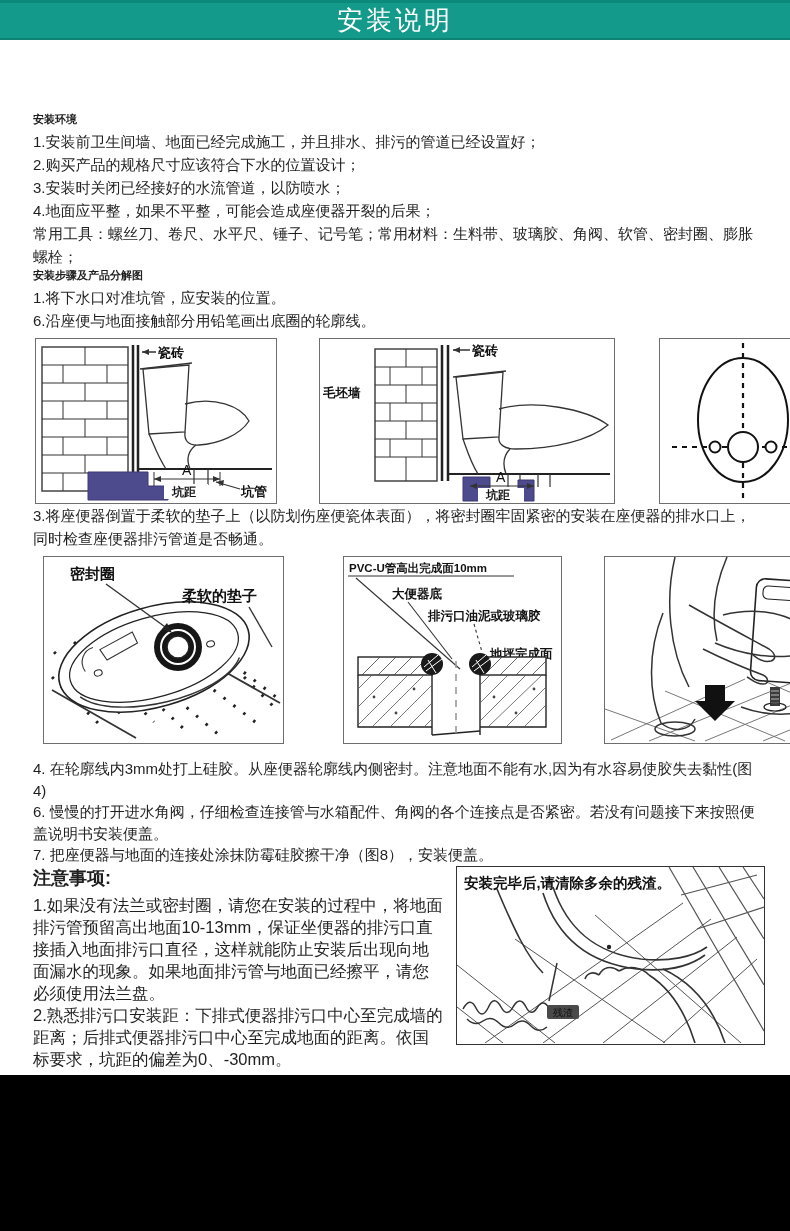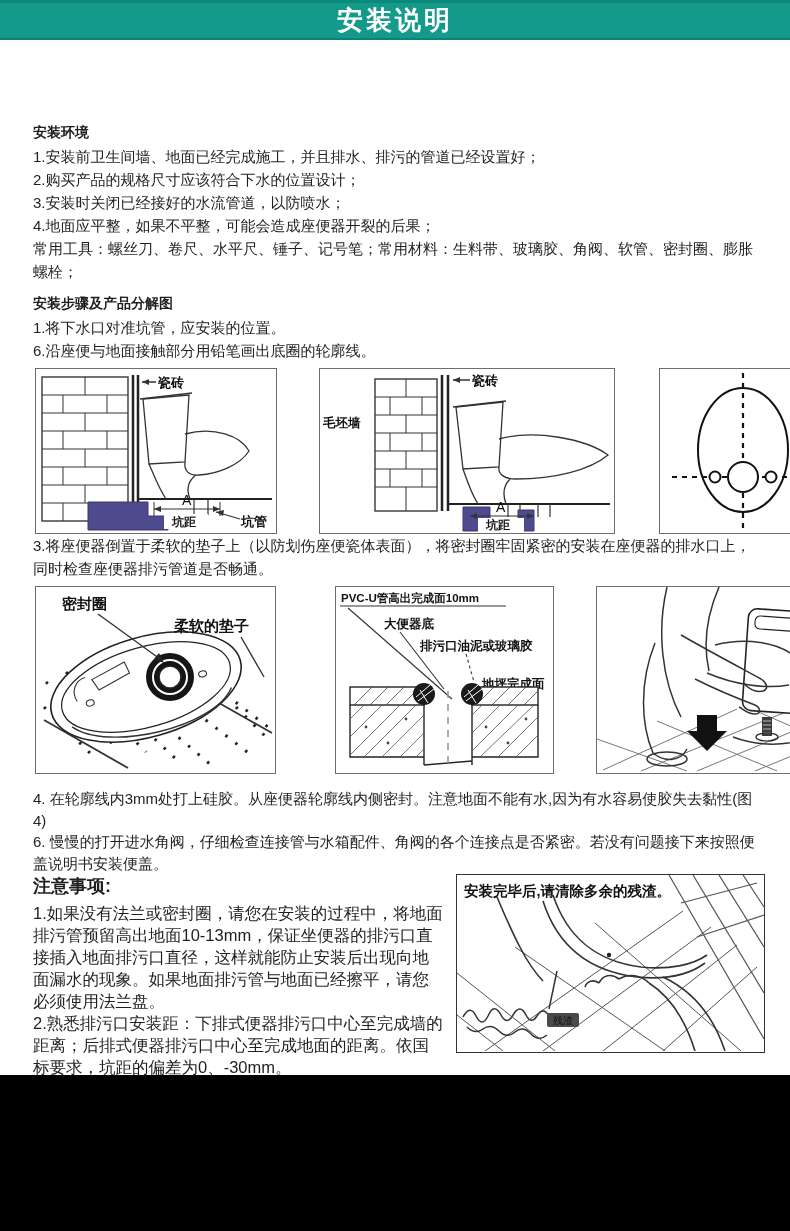--- a/index.html
+++ b/index.html
@@ -9,36 +9,36 @@
     font-family:"Liberation Sans", sans-serif; color:#1f1f1f;
     overflow:hidden;
   }
   
   .hdr {
     height:40px; background:#149a8b;
     border-top:3px solid #0b8a7b; border-bottom:2px solid #0e8274;
     display:flex; align-items:center; justify-content:center;
   }
   .hdr h1 {
-    margin:0; color:#ffffff; font-size:26px; font-weight:700; letter-spacing:3px;
+    margin:0; color:#ffffff; font-size:26px; font-weight:400; letter-spacing:3px;
   }
   
   .content { height:1035px; overflow:hidden; padding:72px 25px 0 33px; }
-  h2.sec { font-size:14px; font-weight:bold; margin:12px 0 3px 0; }
+  h2.sec { font-size:11px; font-weight:bold; margin:0 0 3px 0; }
   p.t { font-size:15px; line-height:23px; margin:0; }
   p.t2 { font-size:15px; line-height:21.5px; margin:0; }
   .steps-head { margin-top:10px; }
   .figrow { display:flex; margin-top:6px; margin-left:2px;gap:32px; }
   figure { margin:0; background:#fff; }
   .fbox { border:1.5px solid #6e6e6e; }
   .row1 .g1 { width:243px; height:166px; }
   .row1 .g2 { width:297px; height:166px; margin-left:10px; }
   .row1 .g3 { width:166px; height:166px; margin-left:12px; }
   .row2 { }
-  .row2 .g4 { width:242px; height:188px; }
+  .row2 .g4 { width:242px; height:188px;margin-left:8px; }
   .row2 .g5 { width:220px; height:188px; margin-left:27px; }
   .row2 .g6 { width:245px; height:188px; margin-left:10px; }
   .p-step3 { margin-top:12px; }
   .p-steps47 { margin-top:14px; }
   .notes { display:flex; margin-top:0; }
   .notes-text { width:412px; }
   .notes-text h2 { font-size:18px; margin:0 0 4px 0; }
   .notes-text p { font-size:16.5px; line-height:22px; margin:0; }
   .g8 { width:310px; height:179px; margin-left:12px; border:1.5px solid #333; }
   svg { display:block; }
@@ -281,20 +281,21 @@
           </g>
 
           <polygon points="100,128 120,128 120,144 130,144 110,164 90,144 100,144" fill="#111"></polygon>
         </svg>
       </figure>
     </div>
 
     <div class="p-steps47">
       <p class="t2">4. 在轮廓线内3mm处打上硅胶。从座便器轮廓线内侧密封。注意地面不能有水,因为有水容易使胶失去黏性(图4)</p>
       <p class="t2">6. 慢慢的打开进水角阀，仔细检查连接管与水箱配件、角阀的各个连接点是否紧密。若没有问题接下来按照便盖说明书安装便盖。</p>
+      <p class="t2">7. 把座便器与地面的连接处涂抹防霉硅胶擦干净（图8），安装便盖。</p>
     </div>
   </section>
 
   <section class="notes">
     <div class="notes-text">
       <h2 class="sec">注意事项:</h2>
       <p>1.如果没有法兰或密封圈，请您在安装的过程中，将地面排污管预留高出地面10-13mm，保证坐便器的排污口直接插入地面排污口直径，这样就能防止安装后出现向地面漏水的现象。如果地面排污管与地面已经擦平，请您必须使用法兰盘。</p>
       <p>2.熟悉排污口安装距：下排式便器排污口中心至完成墙的距离；后排式便器排污口中心至完成地面的距离。依国标要求，坑距的偏差为0、-30mm。</p>
     </div>
 

